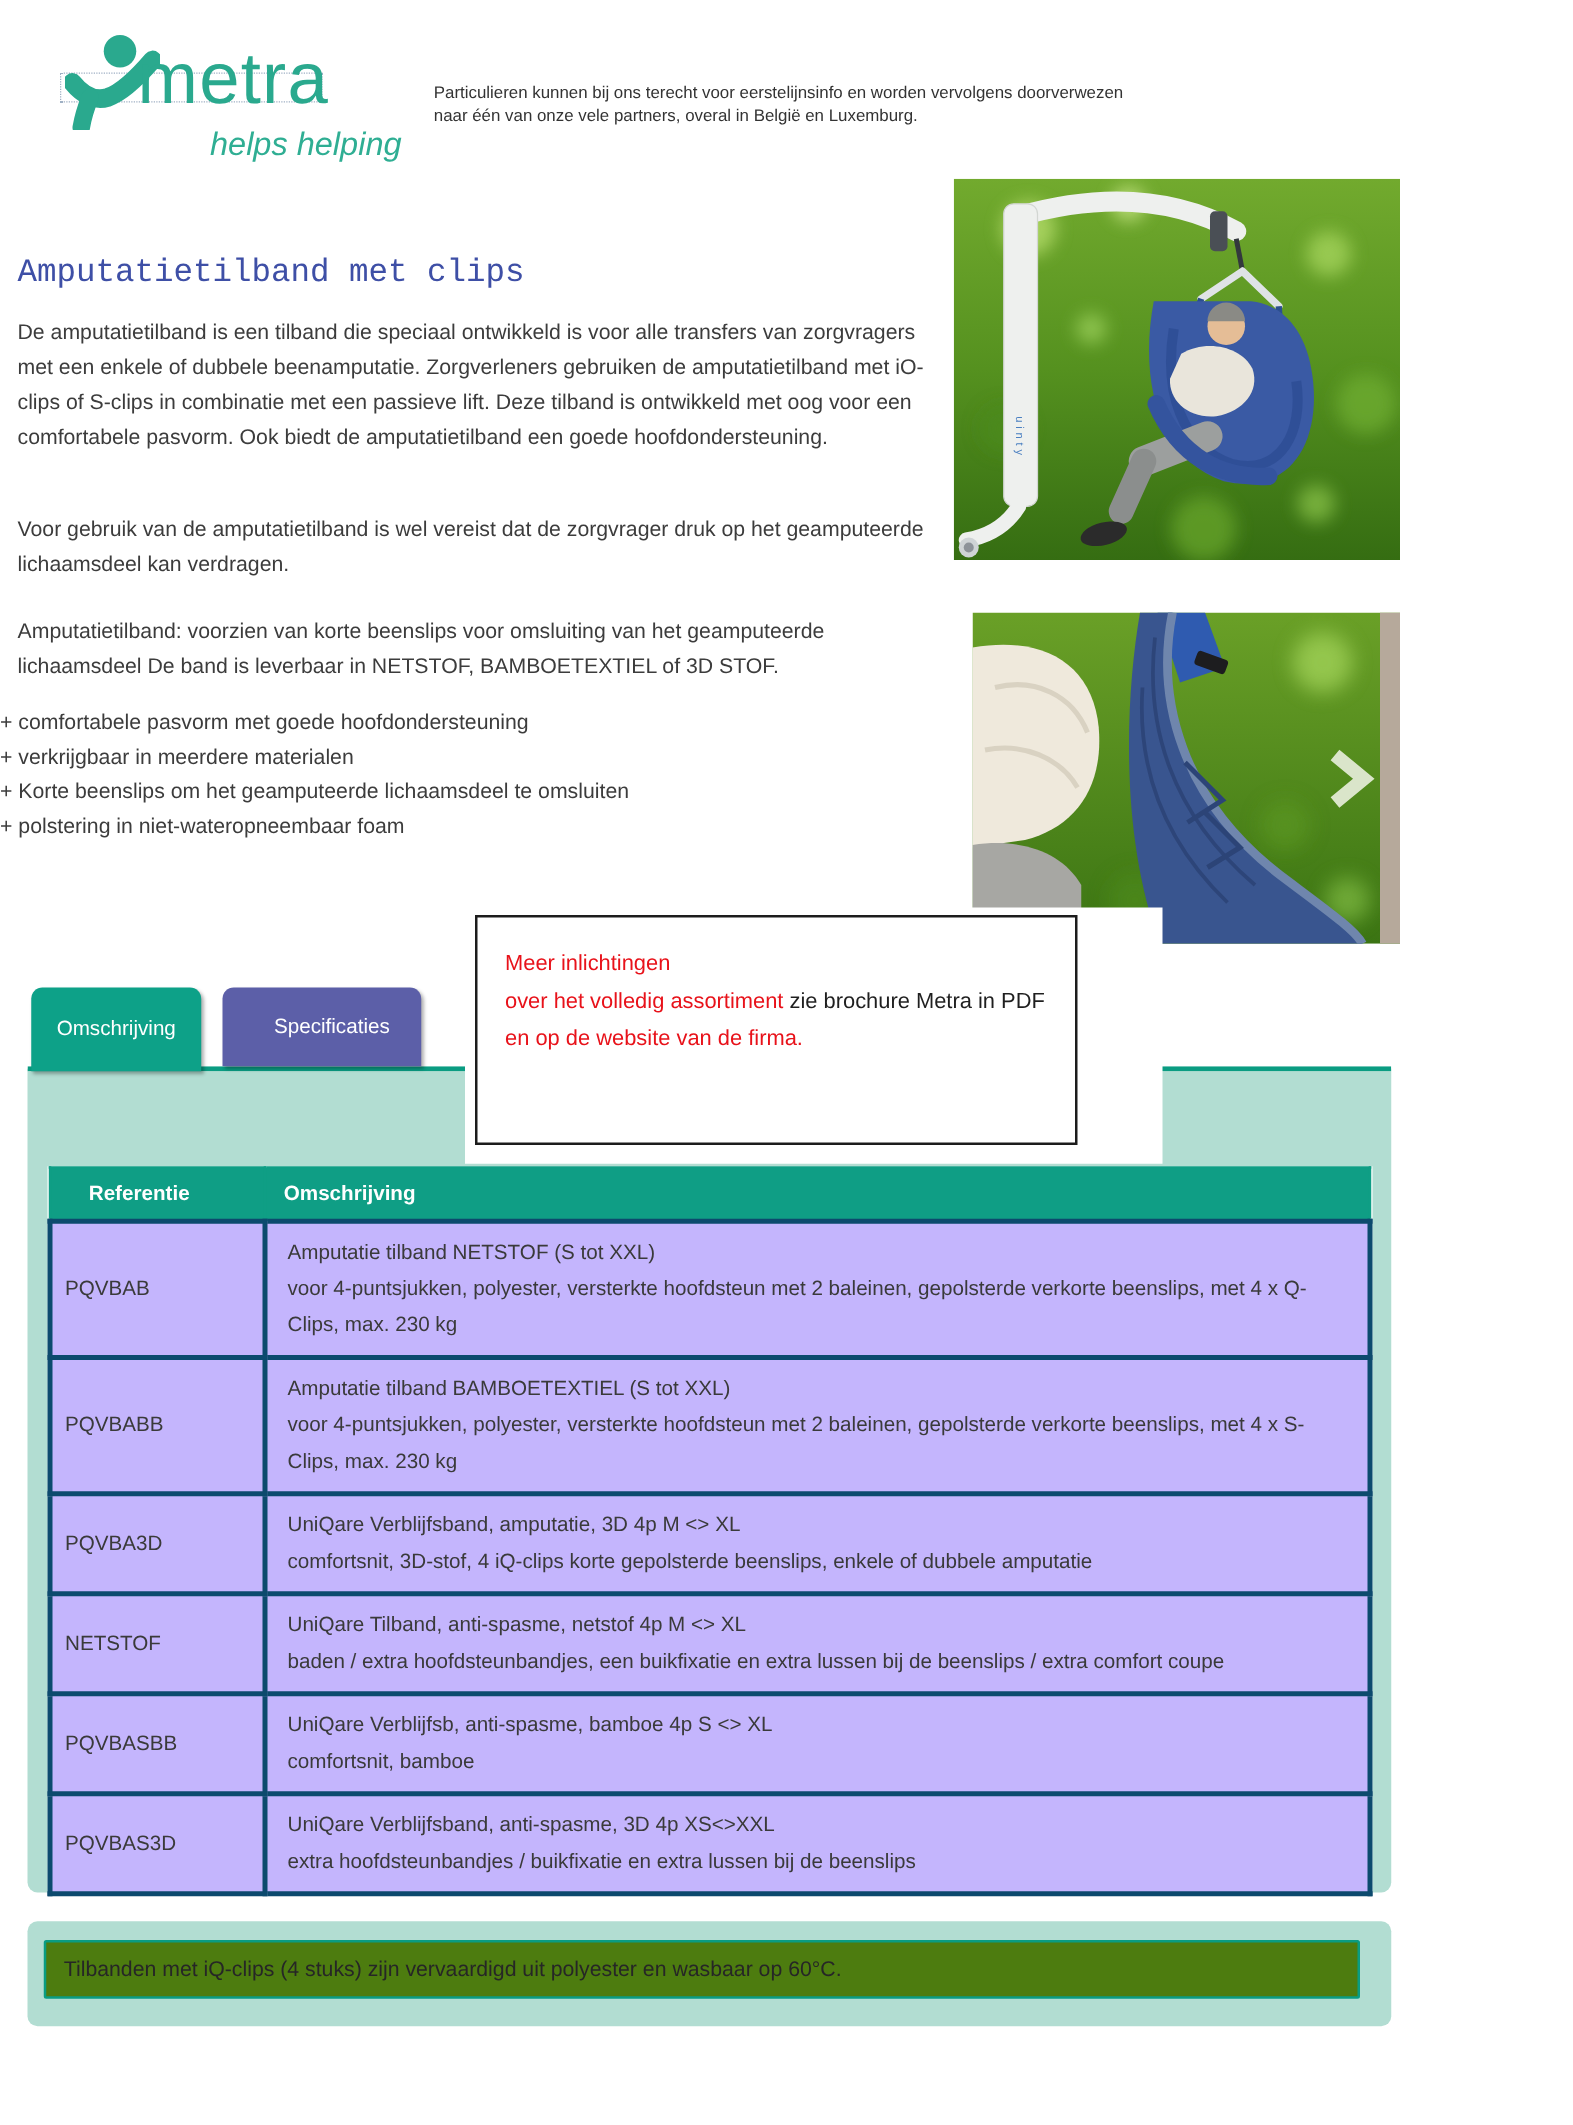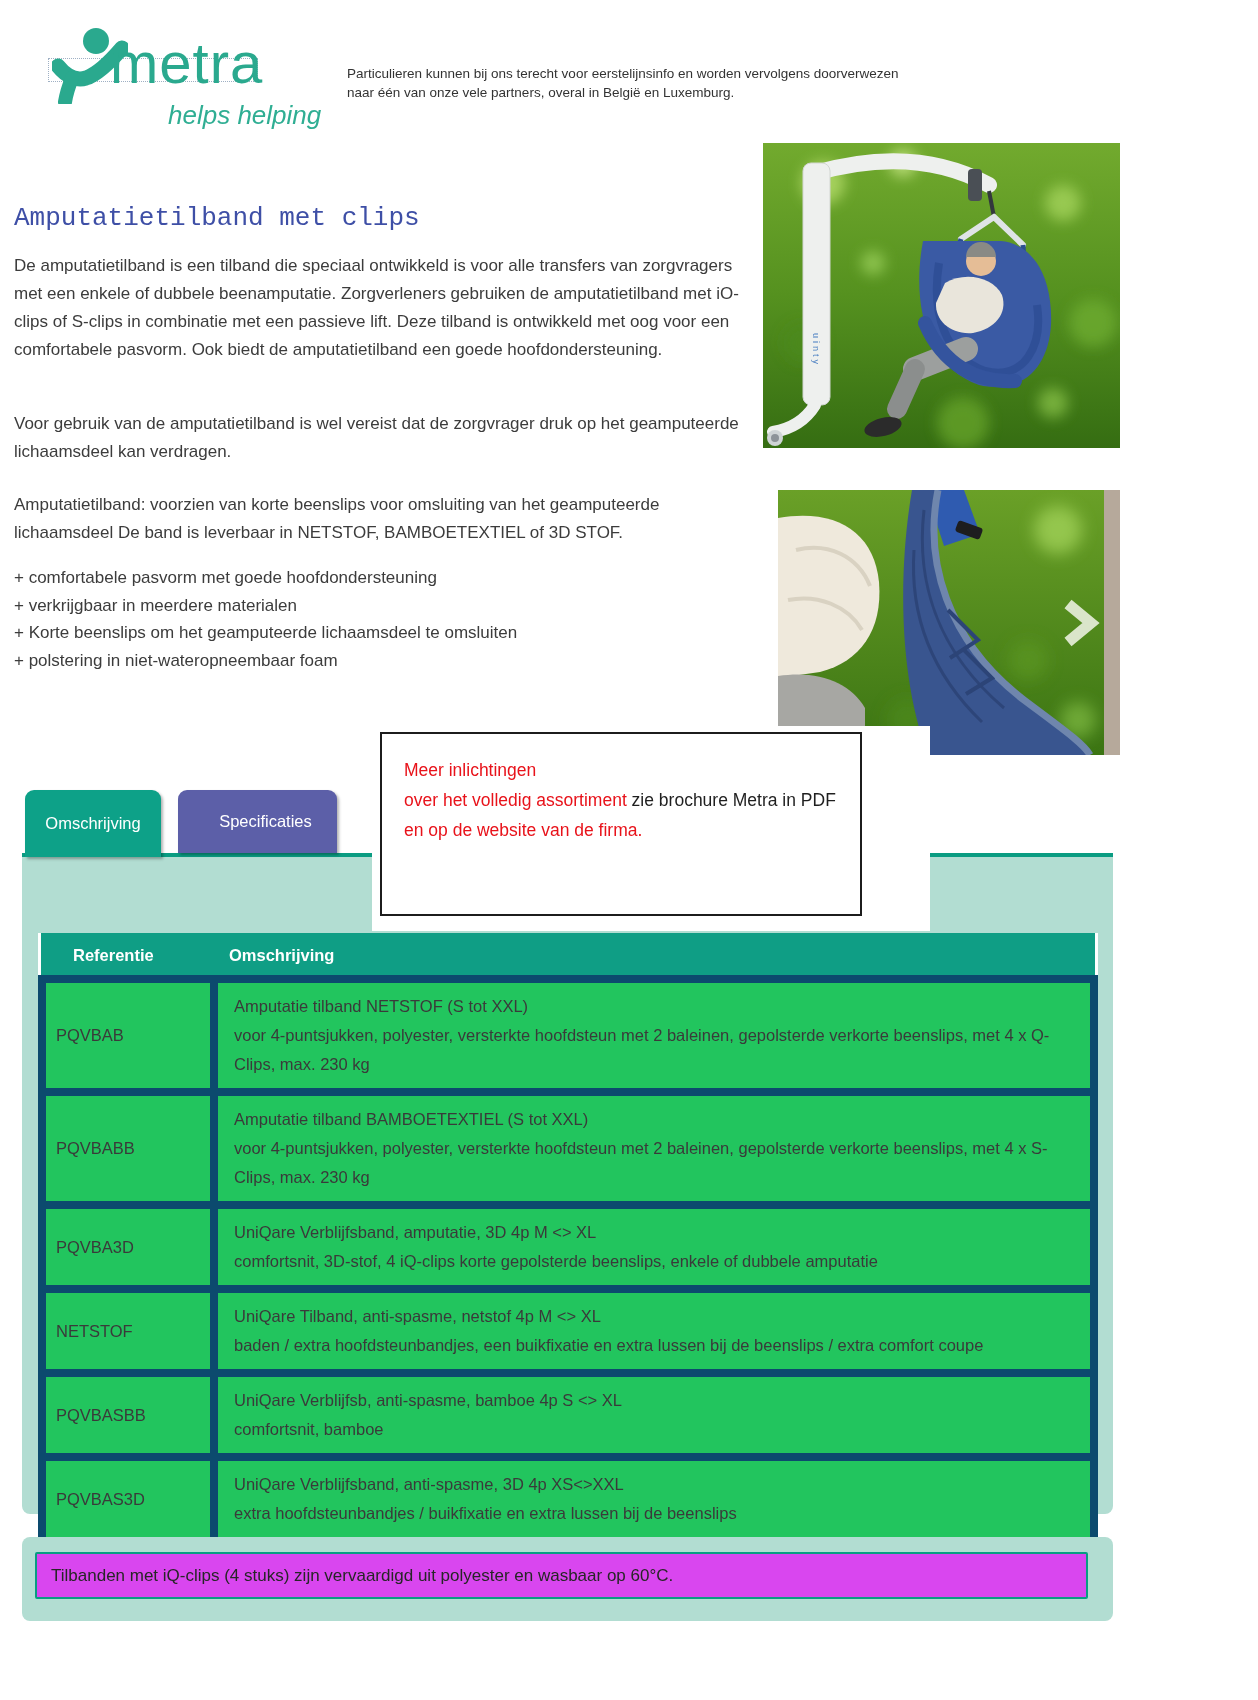--- a/index.html
+++ b/index.html
@@ -18,21 +18,21 @@
   .photo1{position:absolute;left:763px;top:143px;width:357px;height:305px;z-index:1;}
   .photo2{position:absolute;left:778px;top:490px;width:342px;height:265px;z-index:1;}
   .photo1 svg,.photo2 svg{display:block;}
 
   
   .title{position:absolute;left:14px;top:203px;font-size:26px;font-weight:500;color:#3e4fa6;font-family:Liberation Mono, monospace;}
   .para{position:absolute;left:14px;width:738px;font-size:17px;line-height:28px;color:#3c3c3c;}
   #para1{top:252px;}
   #para2{top:410px;}
   #para3{top:491px;}
-  .bullets{position:absolute;left:14px;top:564px;width:740px;font-size:17px;line-height:27.5px;color:#3c3c3c;}
+  .bullets{position:absolute;left:0;top:564px;width:740px;font-size:17px;line-height:27.5px;color:#3c3c3c;}
   .bullets div{white-space:nowrap;}
 
   
   .info-backing{position:absolute;left:372px;top:726px;width:558px;height:205px;background:#fff;z-index:3;}
   .info-box{position:absolute;left:8px;top:6px;width:482px;height:184px;border:2px solid #1c1c1c;background:#fff;box-sizing:border-box;
             padding:21px 0 0 22px;font-size:17.5px;line-height:30px;}
   .red{color:#e8121a;}
   .dark{color:#1f1f1f;}
 
   
@@ -42,27 +42,27 @@
   .tab-idle{left:178px;width:143px;background:#5c5fa8;padding-left:16px;}
   .panel{position:absolute;left:22px;top:853px;width:1091px;height:661px;background:#b2ddd2;border-top:4px solid #0a9c82;
          box-sizing:border-box;border-radius:0 0 8px 8px;z-index:2;}
 
   
   .ptable{position:absolute;left:16px;top:76px;width:1060px;border-collapse:collapse;background:#fff;
           font-size:16.5px;line-height:29px;color:#3a3a3a;border-bottom:3px solid #0a9c82;}
   .ptable th{background:#0f9e85;color:#fff;font-weight:600;text-align:left;border:2px solid #0f9e85;
              height:40px;padding:0 0 0 14px;font-size:16.5px;}
   .ptable th:first-child{padding-left:30px;width:140px;}
-  .ptable td{border:8px solid #0c4a6e;background:#22c55e;padding:9px 16px;vertical-align:middle;}
+  .ptable td{border:4px solid #0c4a6e;background:#c4b5fd;padding:9px 16px;vertical-align:middle;}
   .ptable td.refcell{padding:9px 6px 9px 10px;}
   .desc-name,.desc-body{display:block;}
 
   
   .footer-band{position:absolute;left:22px;top:1537px;width:1091px;height:84px;background:#b2ddd2;border-radius:8px;z-index:2;}
-  .footer-box{position:absolute;left:13px;top:15px;width:1053px;height:47px;background:#d946ef;border:2px solid #0a9c82;
+  .footer-box{position:absolute;left:13px;top:15px;width:1053px;height:47px;background:#4d7c0f;border:2px solid #0a9c82;
               box-sizing:border-box;border-radius:2px;display:flex;align-items:center;padding-left:14px;
               font-size:17px;font-weight:500;color:#262626;}
 </style>
 </head>
 <body>
 
 <div id="canvas">
 
   <div class="logo">
     <div class="logo-marquee"></div>

